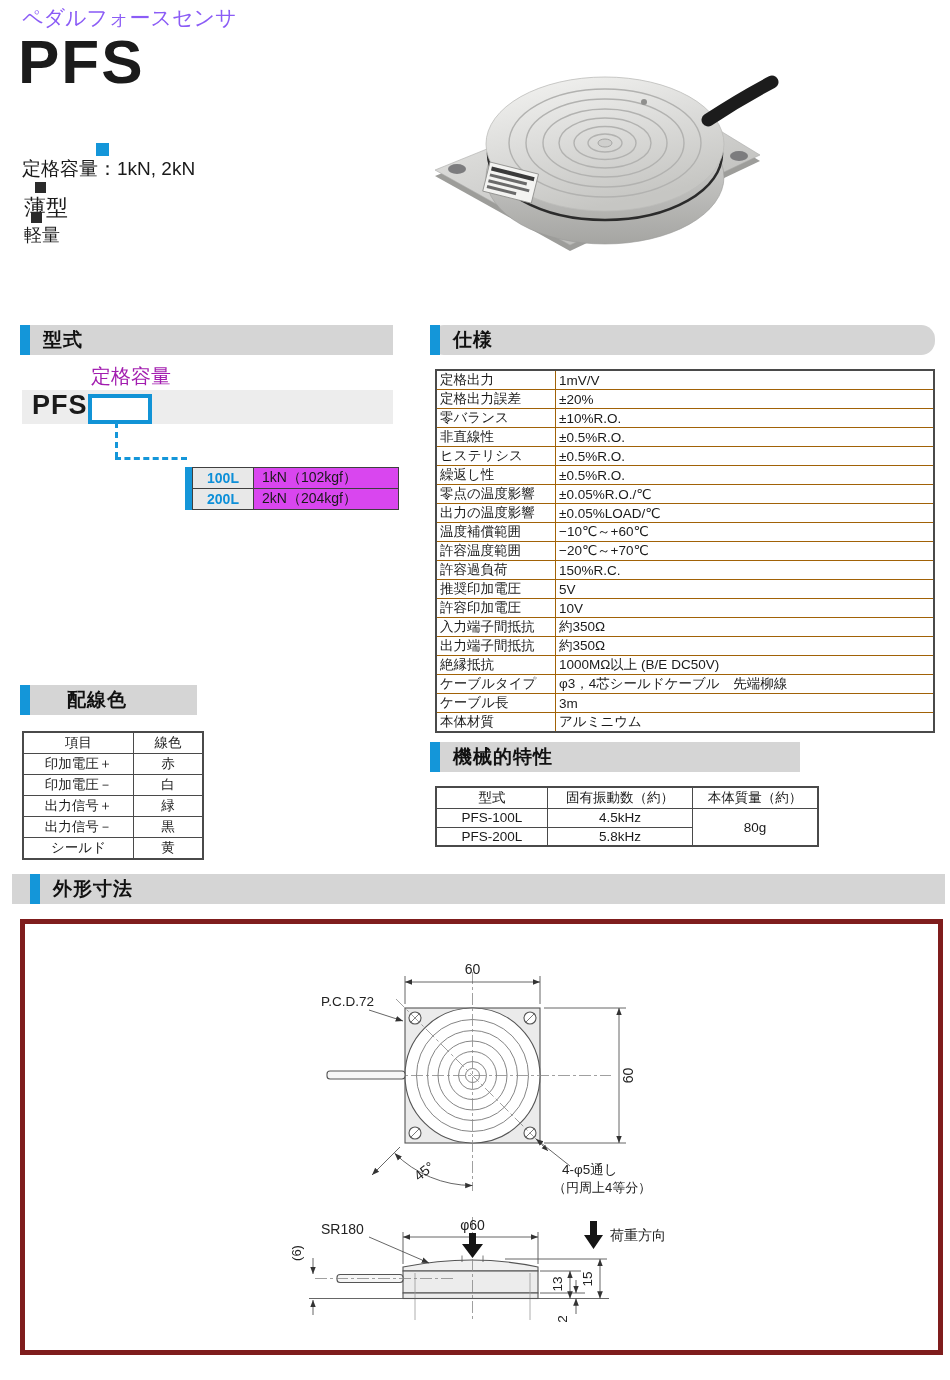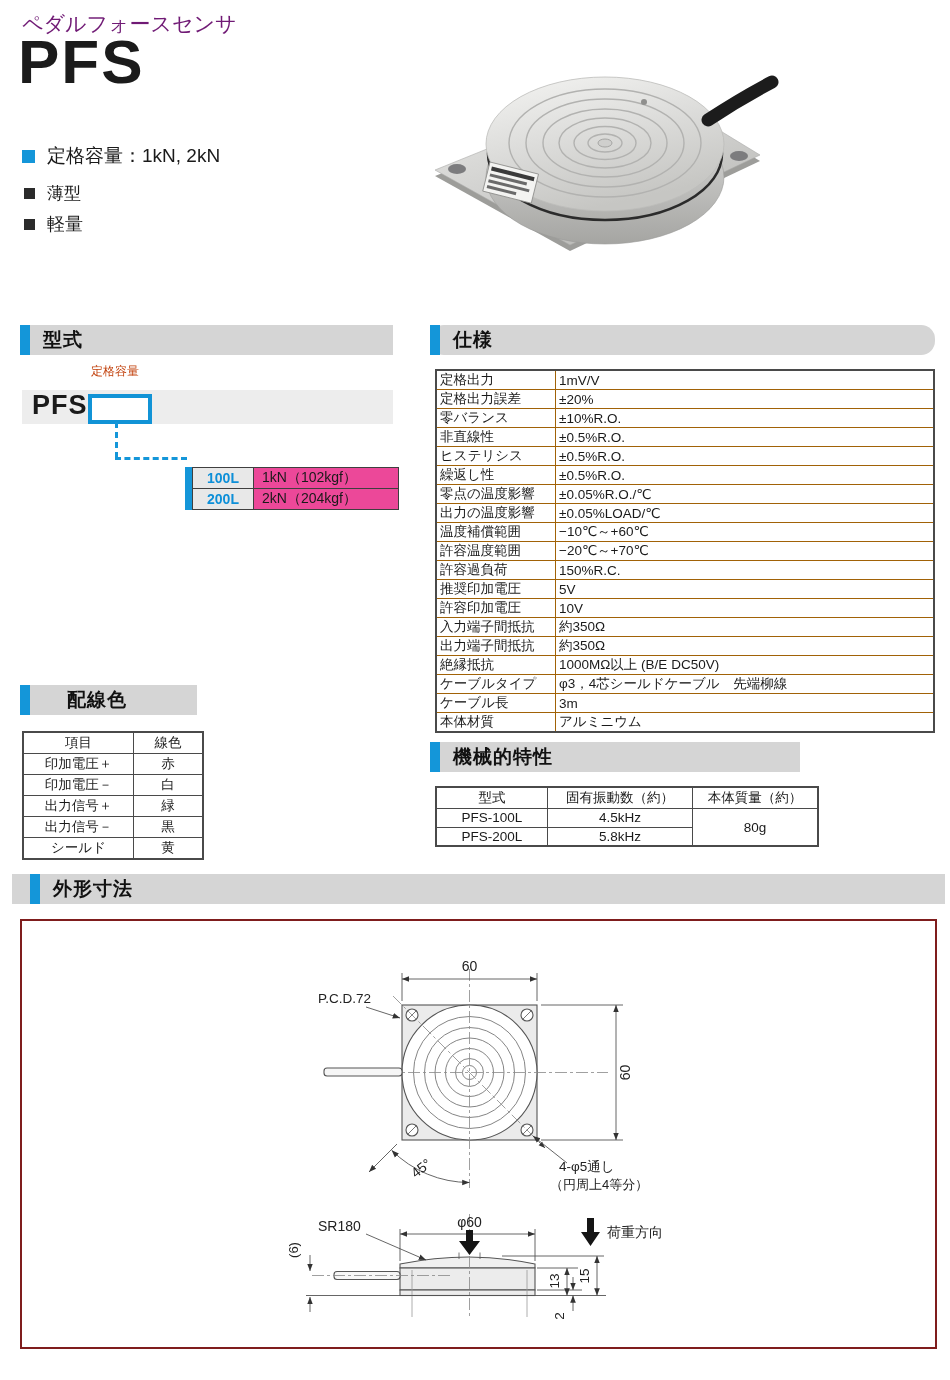--- a/index.html
+++ b/index.html
@@ -7,64 +7,64 @@
   #page{position:relative;width:950px;height:1380px;background:#fff;overflow:hidden;}
 
   .abs{position:absolute;}
 
   
   .sec-hdr{position:absolute;height:30px;background:#d5d5d5;display:flex;align-items:center;}
   .sec-hdr .bar{width:10px;height:30px;background:#1496d9;flex:0 0 10px;}
   .sec-hdr .txt{font-size:19px;font-weight:bold;padding-left:13px;color:#111;letter-spacing:1px;}
 
   
-  .subtitle{left:22px;top:10px;font-size:21px;color:#701a75;}
+  .subtitle{left:22px;top:4px;font-size:21px;color:#8b5cf6;}
   .big-title{left:18px;top:26px;font-size:62px;font-weight:800;letter-spacing:2px;color:#1b1b1b;}
-  .feature{position:absolute;display:flex;align-items:center;}
+  .feature{position:absolute;display:flex;align-items:center;flex-direction:column;}
   .feature .sq{display:inline-block;margin-right:12px;}
   .sq-blue{width:13px;height:13px;background:#1496d9;}
   .sq-dark{width:11px;height:11px;background:#2b2b2b;}
   .f1{left:22px;top:143px;font-size:19px;}
-  .f2{left:24px;top:182px;font-size:17px;}
+  .f2{left:24px;top:182px;font-size:22px;}
   .f3{left:24px;top:212px;font-size:18px;}
 
   
-  .cap-label{left:91px;top:363px;font-size:12px;color:#c2410c;}
+  .cap-label{left:91px;top:363px;font-size:20px;color:#a21caf;}
   .model-band{left:22px;top:390px;width:371px;height:34px;background:#ededed;}
   .model-prefix{left:32px;top:390px;font-size:27px;font-weight:800;letter-spacing:1px;}
   .model-box{left:88px;top:394px;width:56px;height:22px;background:#fff;border:4px solid #1193d6;}
   .conn-v{left:115px;top:422px;width:0;height:36px;border-left:3px dashed #1496d9;}
   .conn-h{left:115px;top:457px;width:72px;height:0;border-top:3px dashed #1496d9;}
   .model-table-wrap{left:185px;top:440px;display:flex;margin-top:27px;}
   .model-table-wrap .blue-bar{width:7px;background:#1496d9;}
   table.model{border-collapse:collapse;}
   table.model td{border:1.5px solid #3f3f3f;font-size:14px;height:20px;padding:0 8px;}
   table.model td.code{background:#e8e8e8;color:#0d8fd8;font-weight:bold;text-align:center;width:44px;}
-  table.model td.val{background:#ec4899;width:128px;}
+  table.model td.val{background:#d946ef;width:128px;}
 
   
   table.spec{border-collapse:collapse;background:#fff;border:2px solid #4a4a4a;table-layout:fixed;width:500px;}
   table.spec td{border:1px solid #a16207;font-size:13.5px;height:16.5px;padding:0 3px;white-space:nowrap;overflow:hidden;}
   table.spec td.lab{width:112px;}
 
   
   table.wir{border-collapse:collapse;border:2px solid #4a4a4a;}
   table.wir td{border:1px solid #4a4a4a;font-size:13.5px;height:17px;text-align:center;}
   table.wir td.c1{width:107px;}
   table.wir td.c2{width:66px;}
 
   
   table.mech{border-collapse:collapse;border:2px solid #4a4a4a;}
   table.mech td{border:1px solid #4a4a4a;font-size:13.5px;height:15.5px;text-align:center;}
   table.mech td.m1{width:108px;}
   table.mech td.m2{width:142px;}
   table.mech td.m3{width:122px;}
 
   
-  .draw-box{left:20px;top:919px;width:913px;height:426px;border:2px solid #7f1d1d;background:#fff;}
+  .draw-box{left:20px;top:919px;width:913px;height:426px;border:5px solid #7f1d1d;background:#fff;}
   svg text{font-family:"Liberation Sans","DejaVu Sans",sans-serif;fill:#222;}
 </style>
 </head>
 <body>
 
 <div id="page">
 
   <div class="abs subtitle">ペダルフォースセンサ</div>
   <div class="abs big-title">PFS</div>
 

